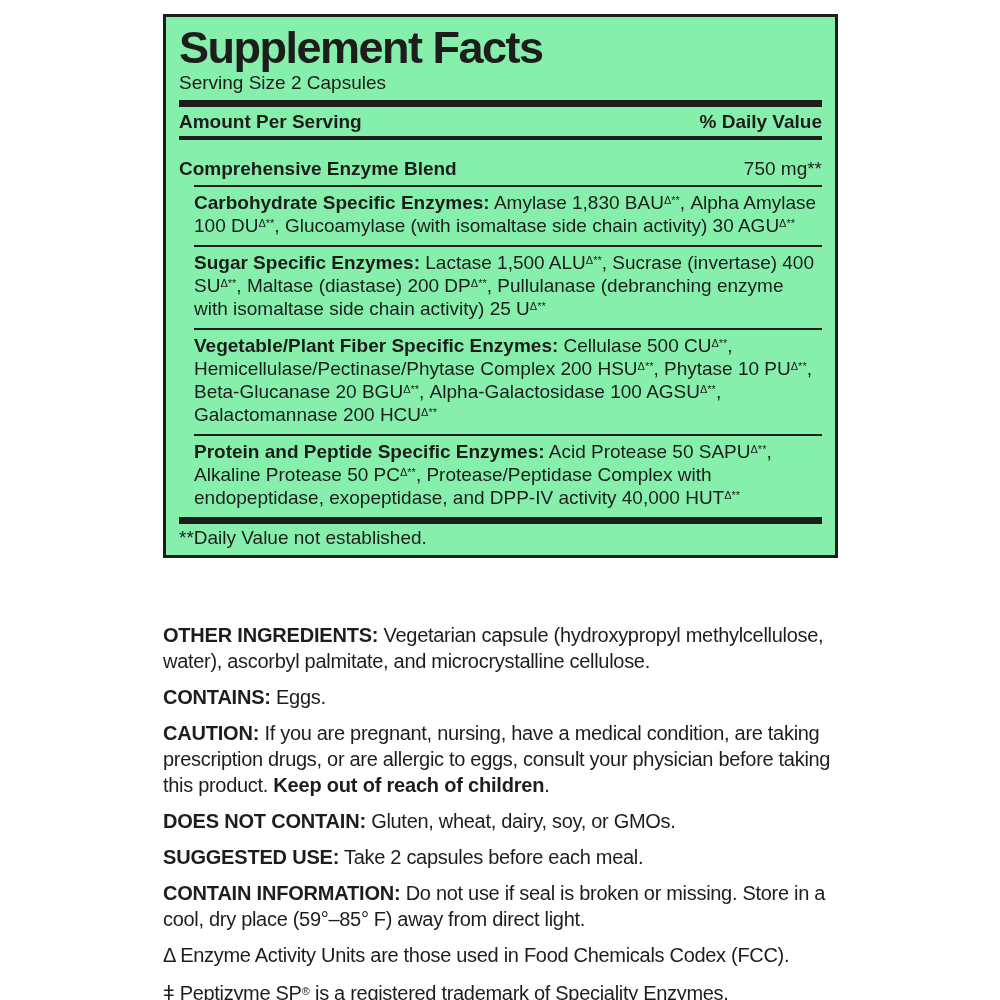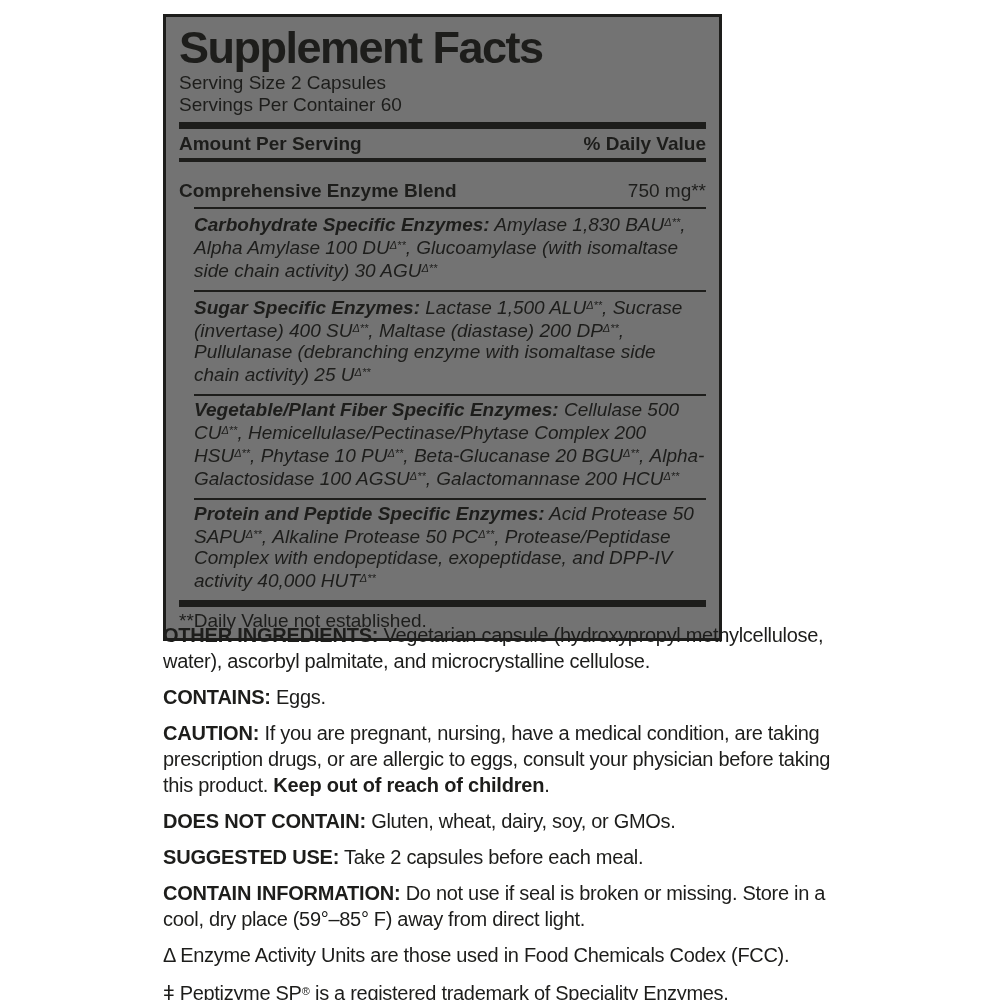--- a/index.html
+++ b/index.html
@@ -2,60 +2,59 @@
 <html><head>
 <meta charset="utf-8">
 <style>
   html,body{margin:0;padding:0;background:#ffffff;}
   .page{
     position:relative;width:1000px;height:1000px;background:#ffffff;
     color:#1d1d1b;font-family:"Liberation Sans", sans-serif;overflow:hidden;
   }
   
   .facts-box{
-    position:absolute;left:163px;top:14px;width:559px;box-sizing:border-box;
-    border:3px solid #1d1d1b;background:#737373;padding:5px 13px 0 13px;
+    position:absolute;left:163px;top:14px;width:675px;box-sizing:border-box;
+    border:3px solid #1d1d1b;background:#86efac;padding:5px 13px 0 13px;
   }
   .panel-title{
     margin:2px 0 1px 0;font-size:45px;font-weight:900;letter-spacing:-1.5px;
     line-height:1.05;color:#1d1d1b;
   }
   .serving{font-size:19px;line-height:22px;}
   .bar{background:#1d1d1b;border:none;}
   .bar.thick{height:7px;}
   .bar.medium{height:4px;}
   .bar.gap-top{margin-top:6px;}
   .row{display:flex;justify-content:space-between;align-items:baseline;font-size:19px;}
   .header-row{font-weight:700;padding:4px 0 3px 0;}
   .blend-row{padding:18px 0 5px 0;}
   .blend-row .name{font-weight:700;}
   .groups{margin-left:15px;}
   .group{
     margin:0;border-top:2px solid #1d1d1b;padding:3px 0 9px 0;
-    font-size:19px;line-height:21px;font-style:italic;
+    font-size:19px;line-height:21px;
   }
   .seg-b{font-weight:700;}
   .seg-sup{font-size:11px;vertical-align:5px;letter-spacing:0;}
   .dv-footnote{font-size:19px;line-height:22px;padding:3px 0 6px 0;}
   
   .details{position:absolute;left:163px;top:622px;width:684px;}
   .para{
     margin:0 0 10px 0;font-size:20px;line-height:26px;letter-spacing:-0.3px;
   }
   .para .seg-b{font-weight:800;letter-spacing:-0.2px;}
 </style>
 </head>
 <body>
 
 <div class="page">
 
   <section class="facts-box">
     <h1 class="panel-title">Supplement Facts</h1>
     <div class="serving">Serving Size 2 Capsules</div>
-    <div class="serving">Servings Per Container 60</div>
 
     <div class="bar thick gap-top"></div>
 
     <div class="row header-row">
       <span>Amount Per Serving</span>
       <span>% Daily Value</span>
     </div>
 
     <div class="bar medium"></div>
 

